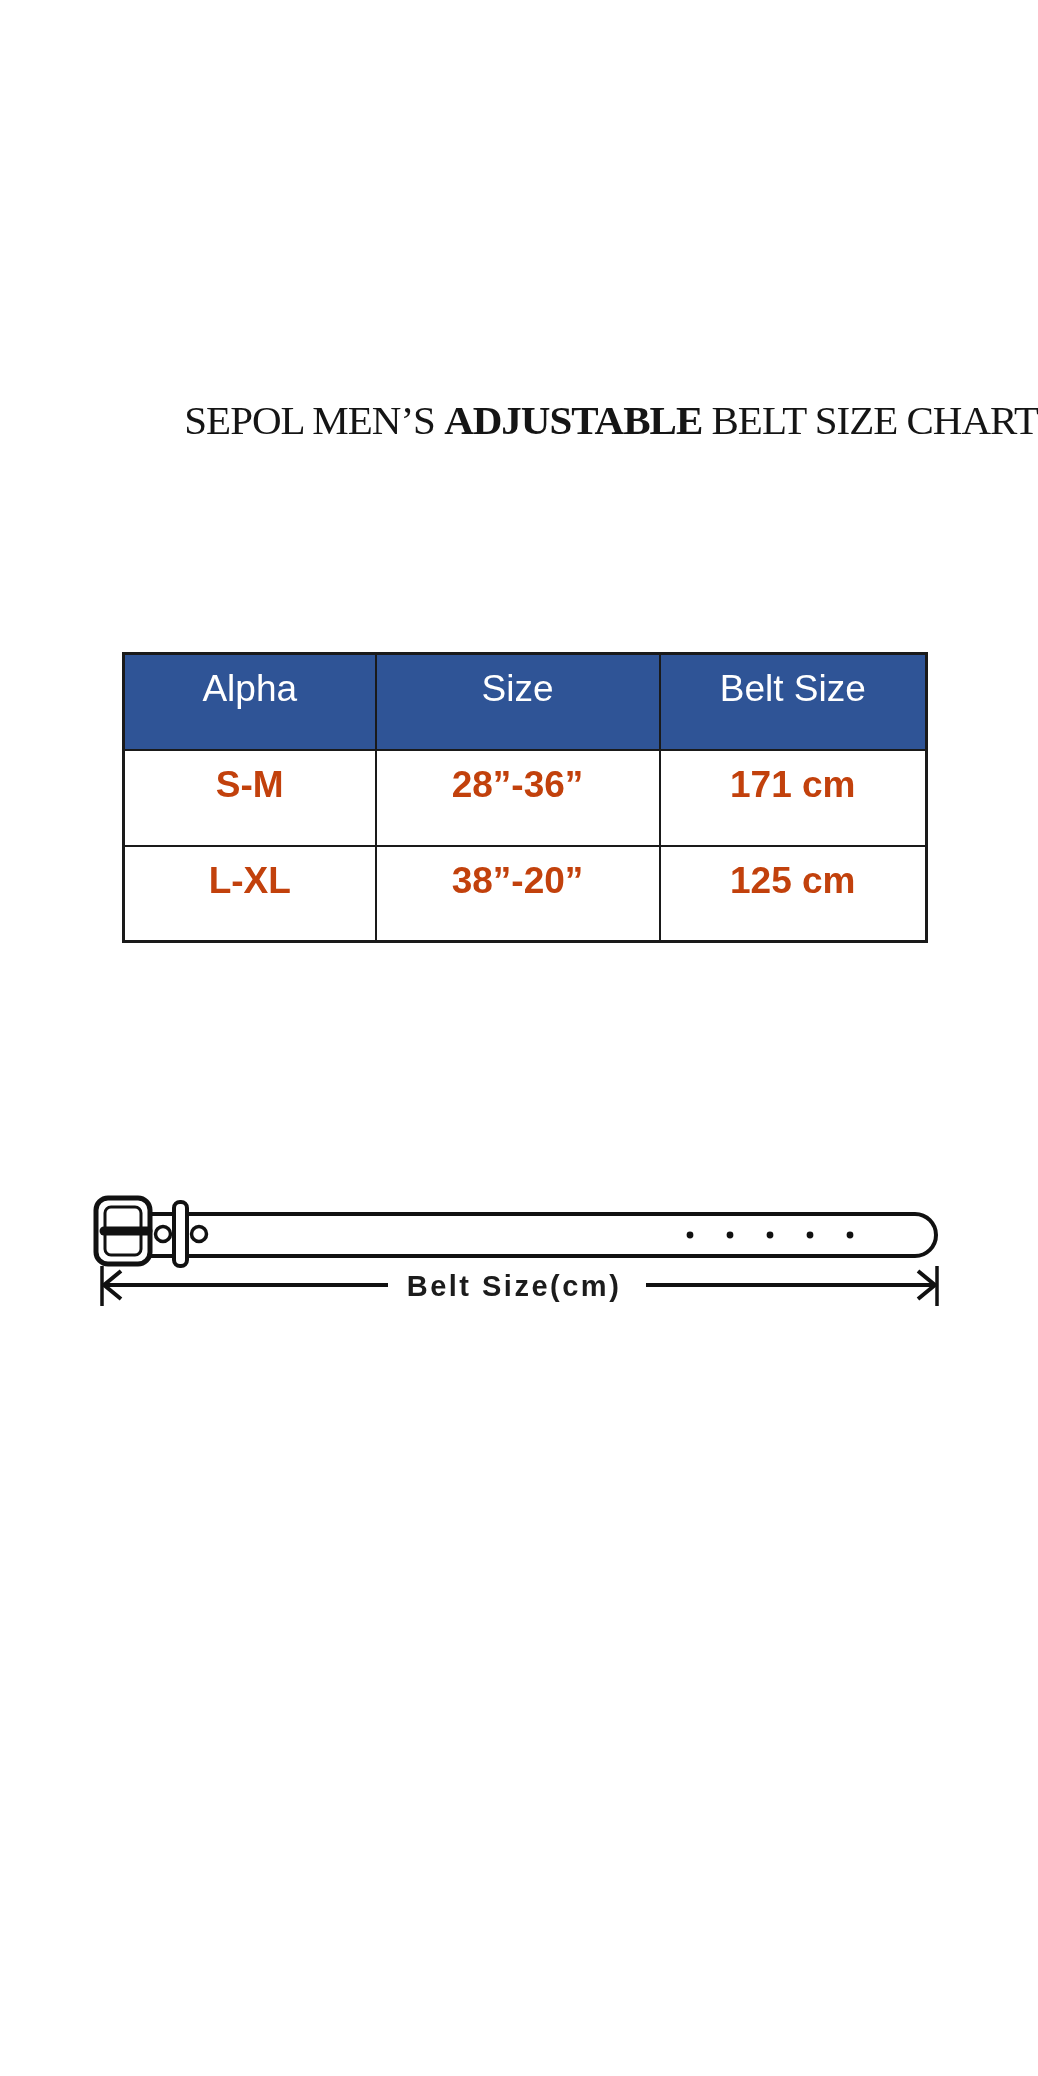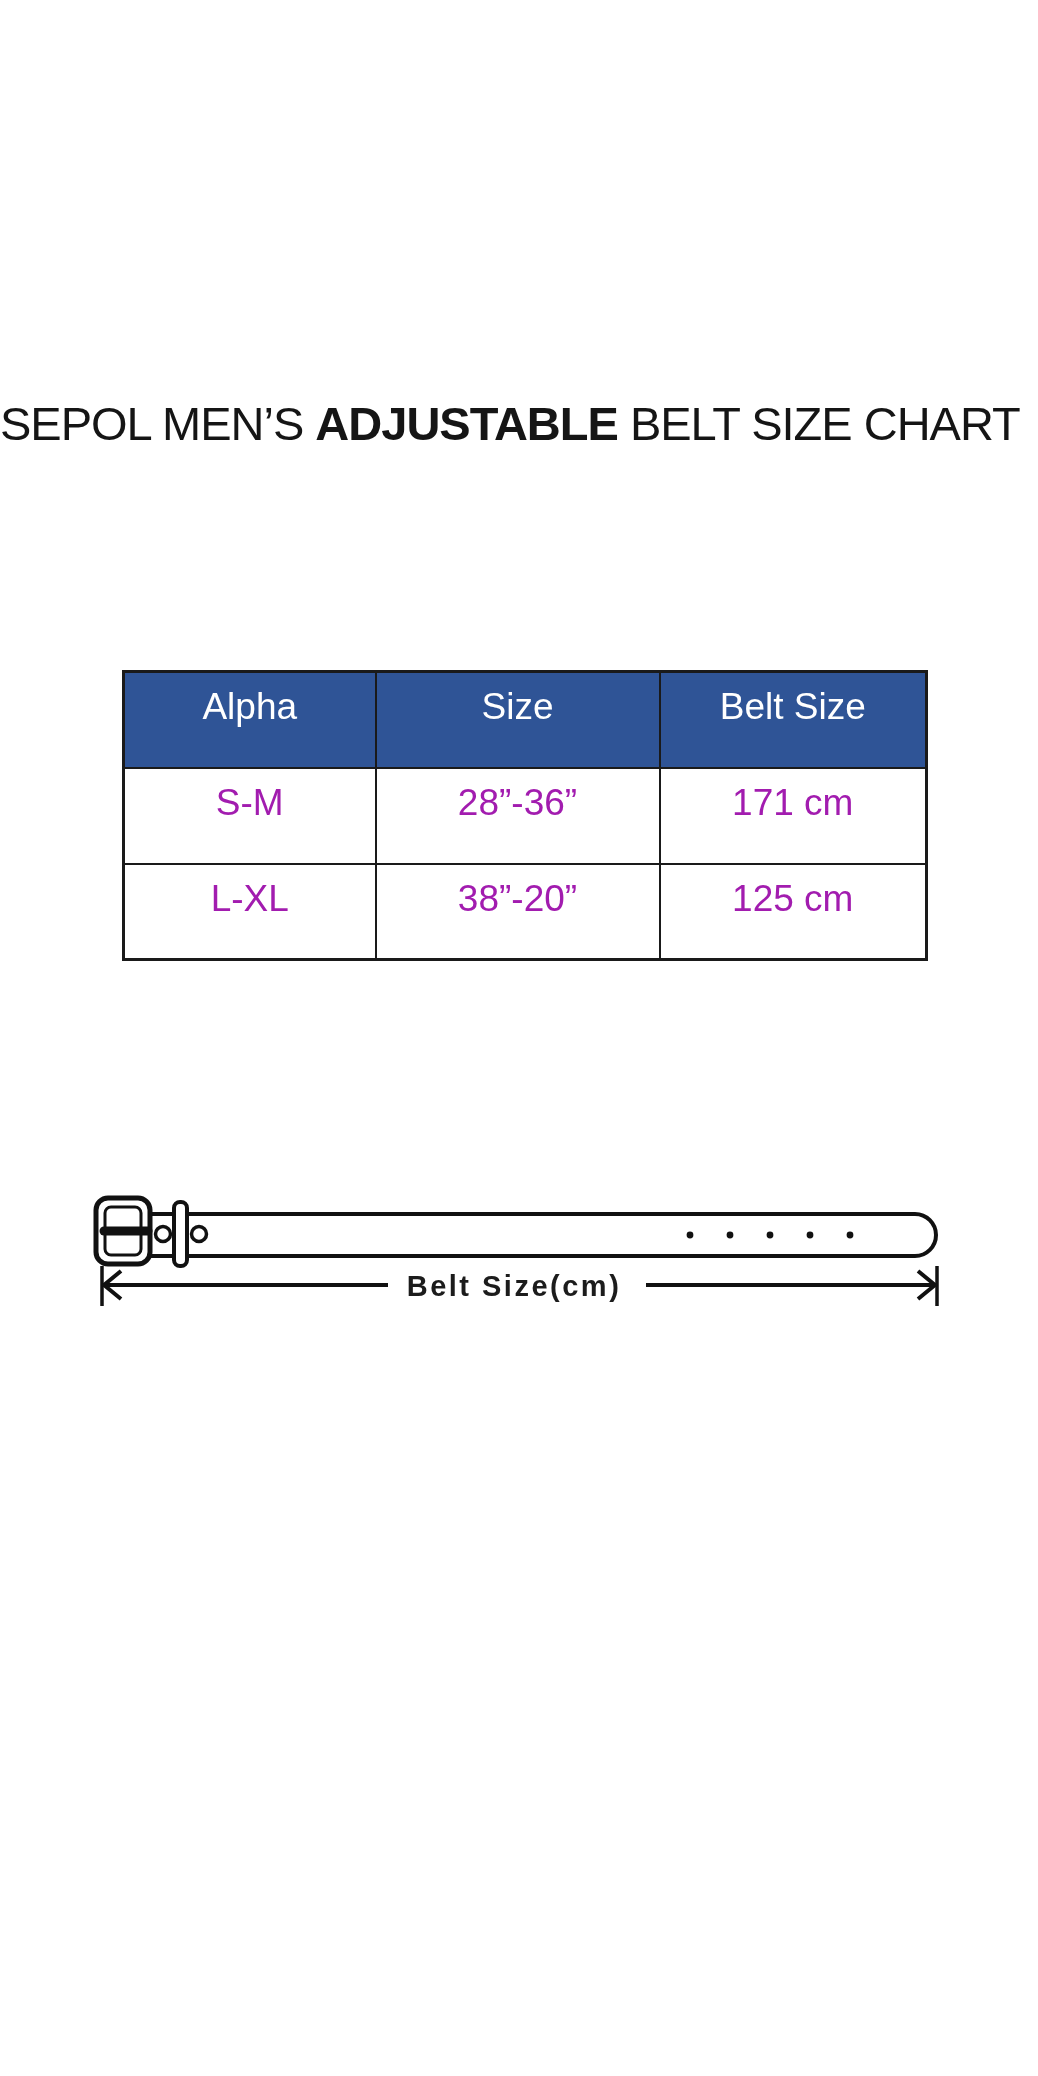--- a/index.html
+++ b/index.html
@@ -13,33 +13,34 @@
     background: #ffffff;
     overflow: hidden;
   }
 
   
   .title {
     position: absolute;
     top: 396px;
     left: 0;
     width: 1038px;
-    text-align: left;
-    font-size: 47px;
+    text-align: right;
+    font-size: 41px;
     letter-spacing: -1px;
     color: #151515;
     font-weight: 400;
     white-space: nowrap;
+    font-family: Liberation Serif, serif;
   }
   .title .em { font-weight: 700; }
 
   
   table.size-chart {
     position: absolute;
-    top: 670px;
+    top: 652px;
     left: 122px;
     width: 803px;
     border-collapse: collapse;
     table-layout: fixed;
     border: 3px solid #1a1a1a;
   }
   table.size-chart th,
   table.size-chart td {
     border: 2px solid #1a1a1a;
     text-align: center;
@@ -49,22 +50,22 @@
     font-size: 37px;
     line-height: 1.15;
   }
   table.size-chart th {
     background: #2F5496;
     color: #ffffff;
     font-weight: 400;
   }
   table.size-chart td {
     background: #ffffff;
-    color: #a21caf;
-    font-weight: 400;
+    color: #c2410c;
+    font-weight: 700;
   }
   col.c1 { width: 252px; }
   col.c2 { width: 284px; }
   col.c3 { width: 267px; }
 
   
   svg.belt {
     position: absolute;
     left: 0;
     top: 1160px;

